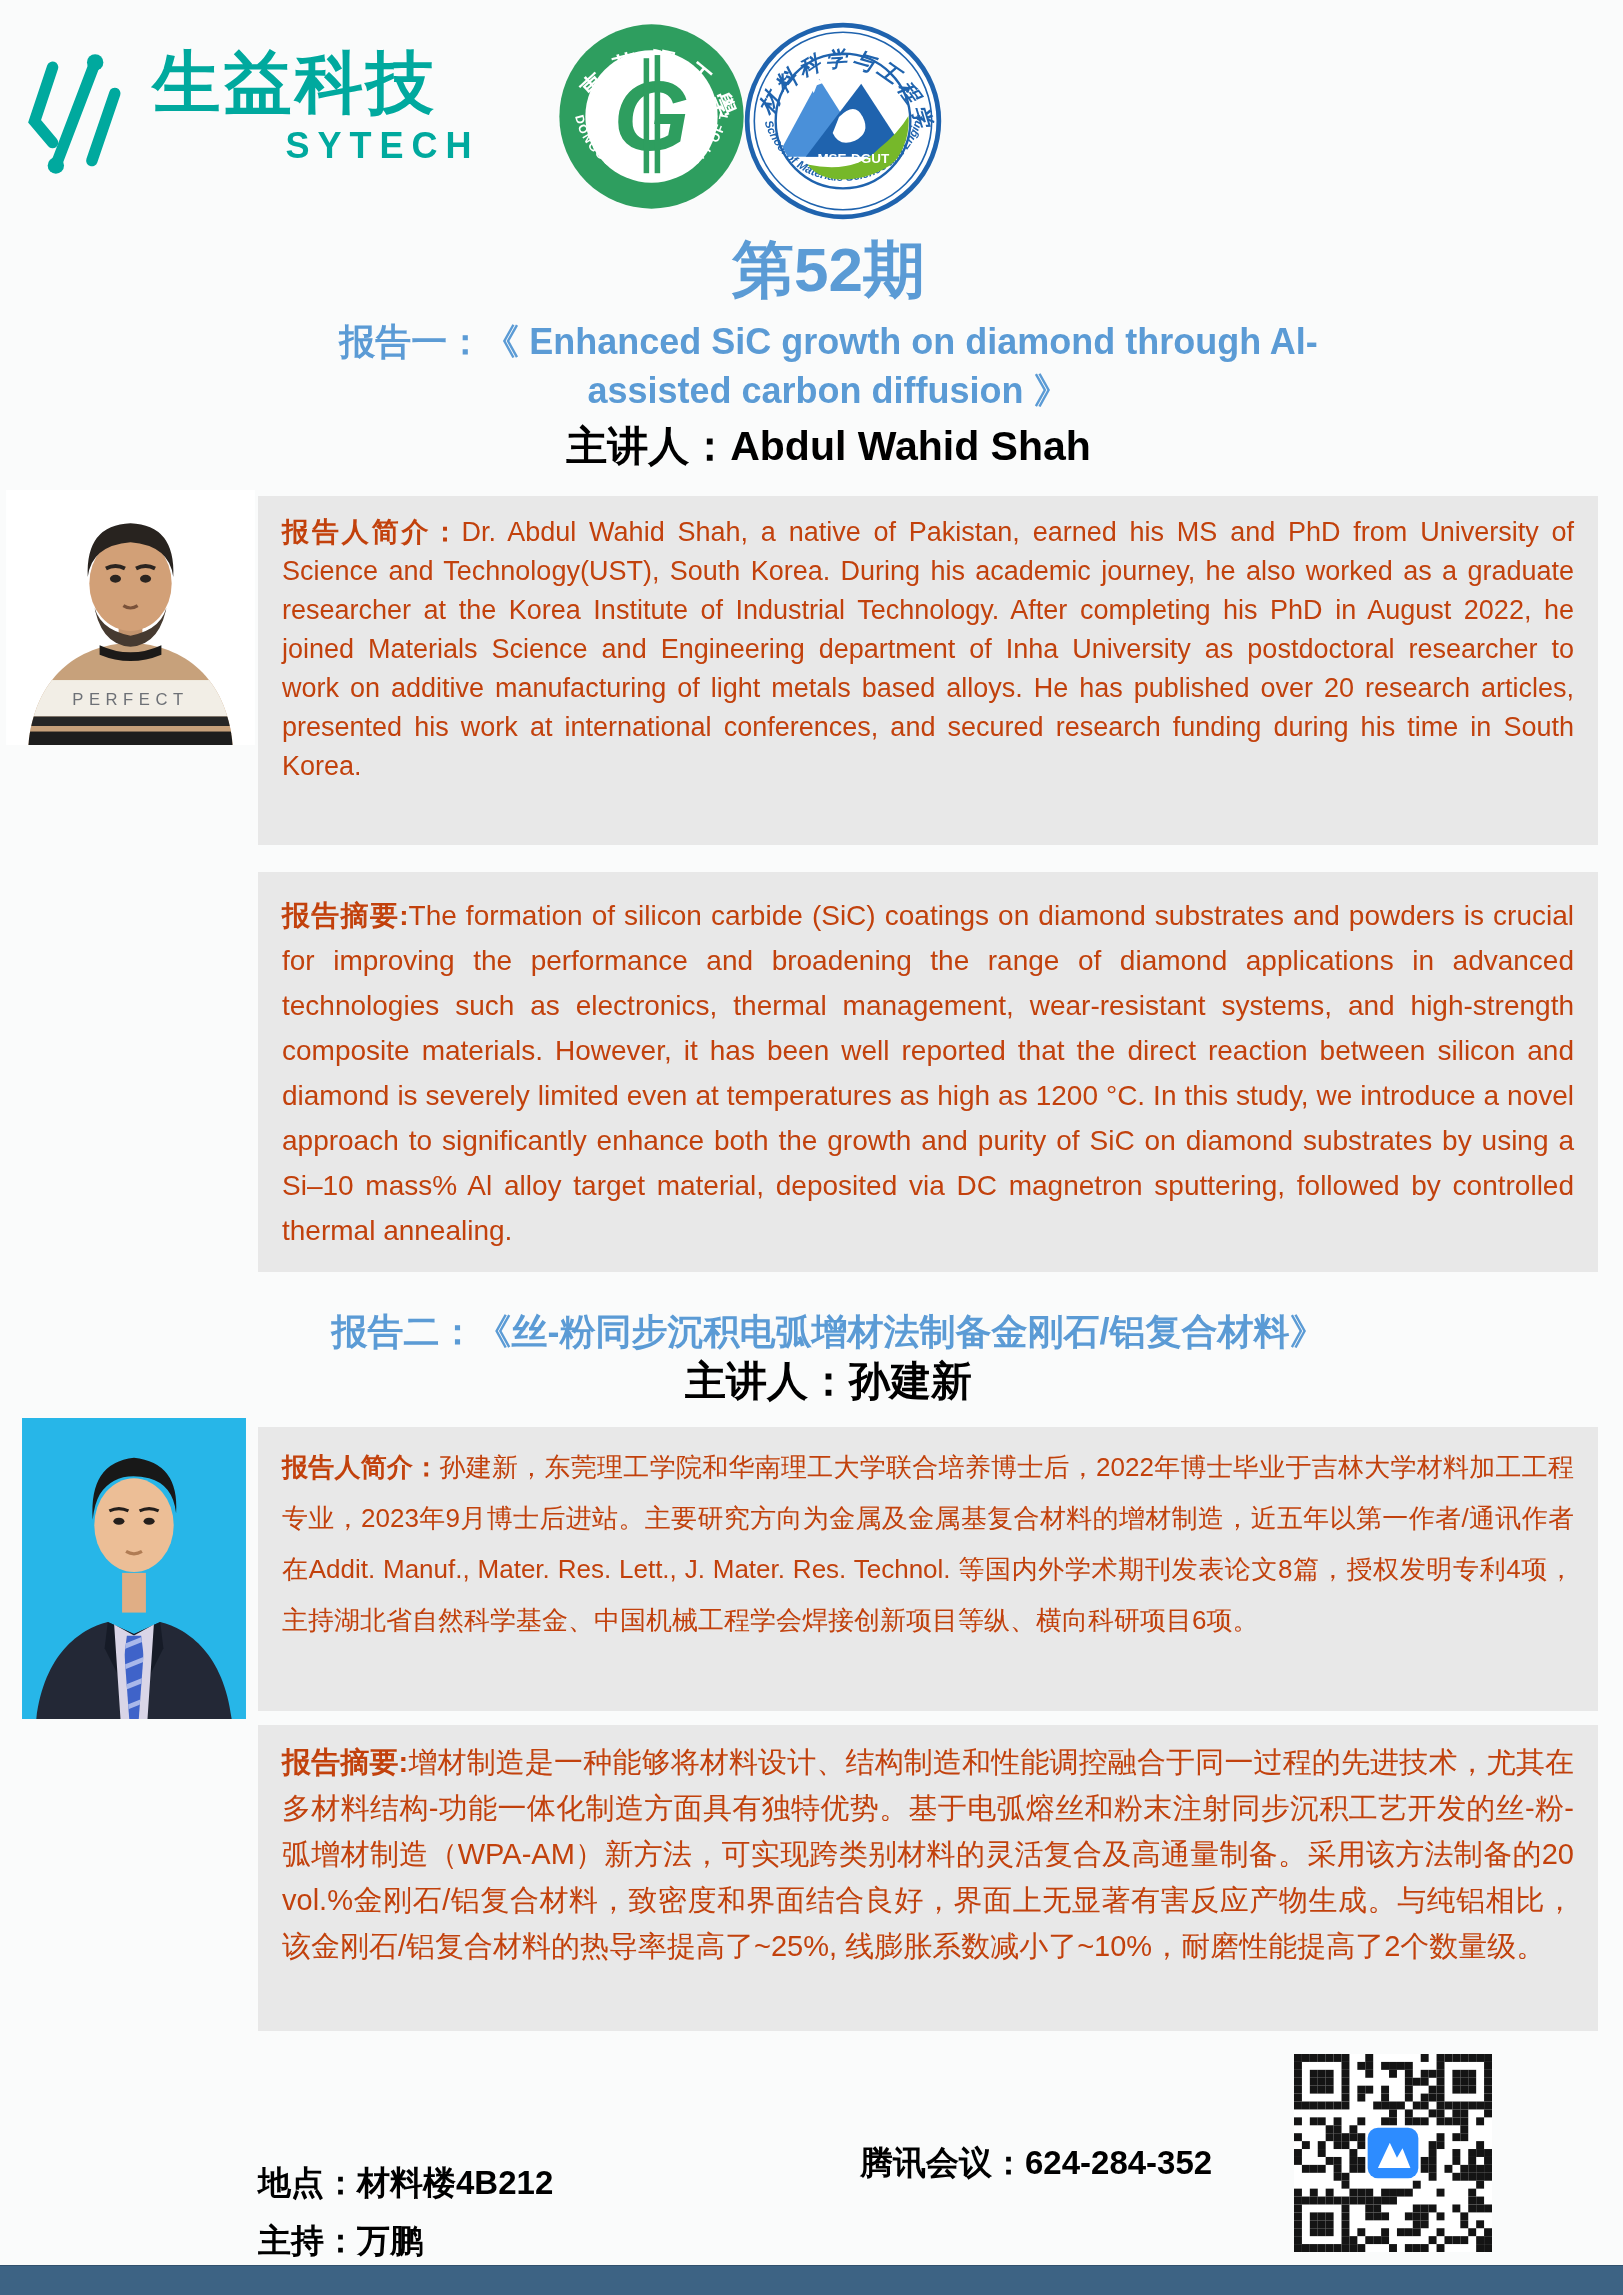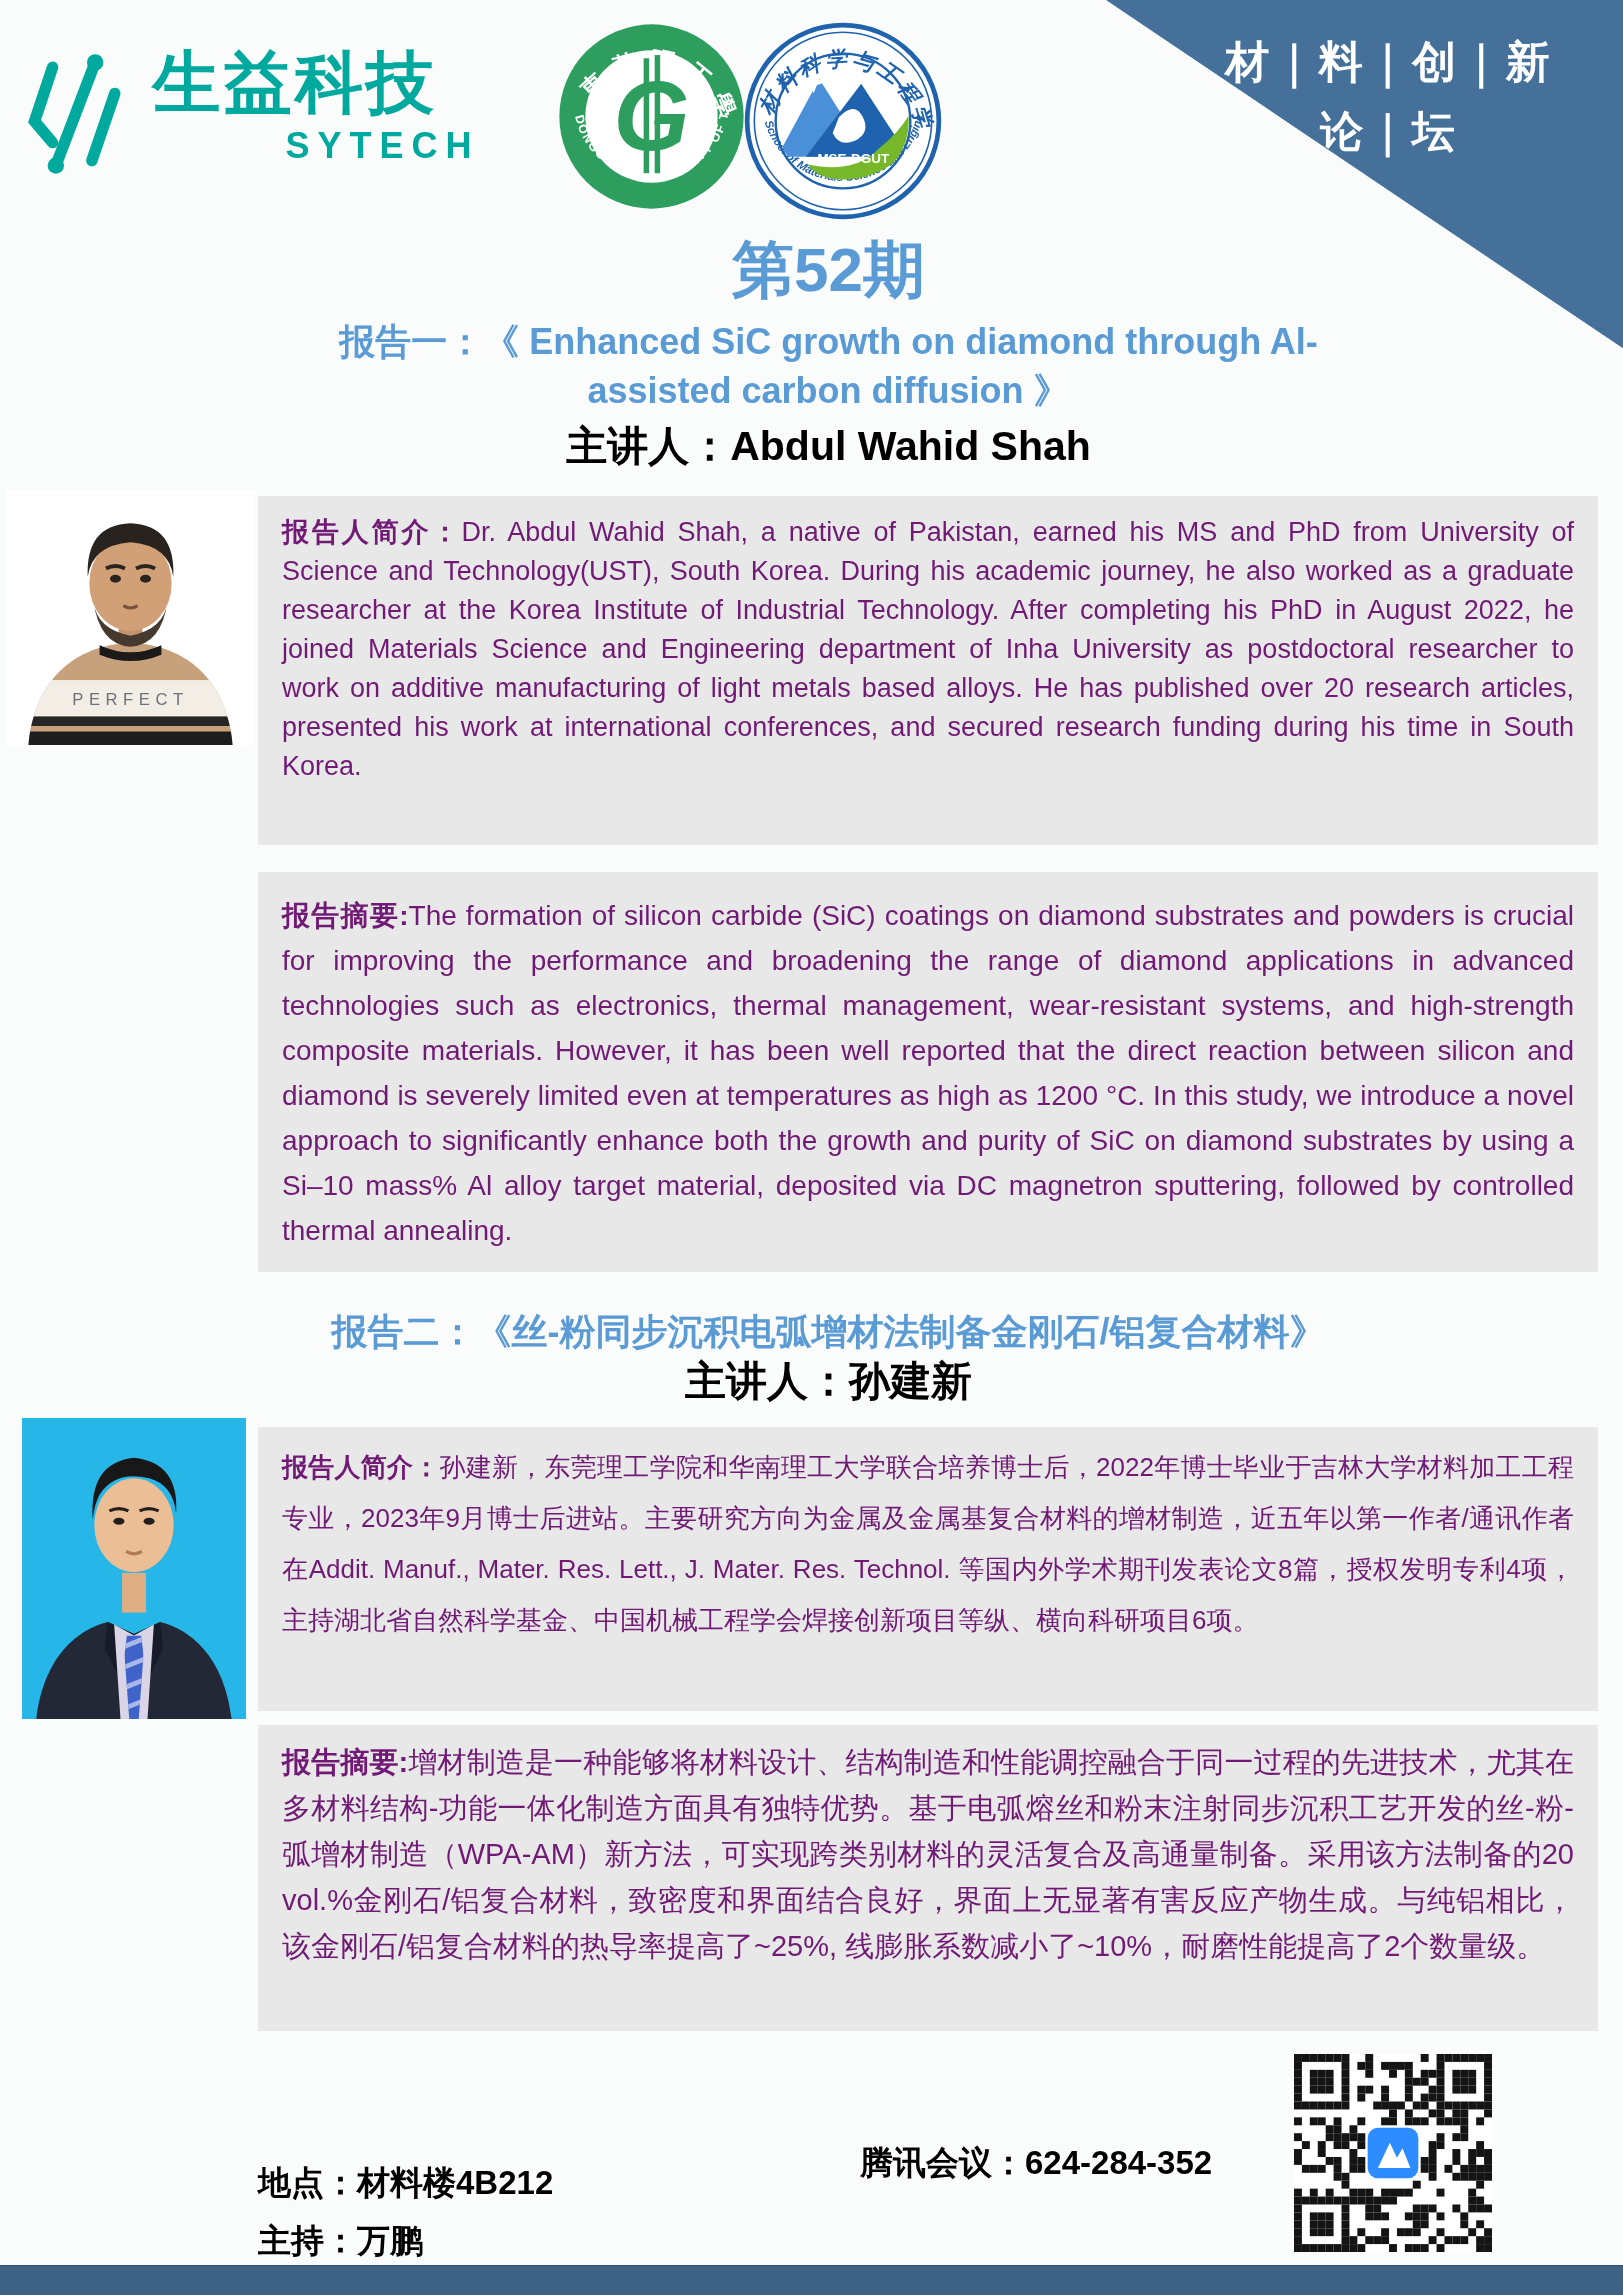--- a/index.html
+++ b/index.html
@@ -26,21 +26,21 @@
   .logo{position:absolute;}
 
   .issue{position:absolute;left:0;top:228px;width:1657px;text-align:center;
          font-size:62px;font-weight:bold;color:var(--accent);}
 
   .talk-title{position:absolute;left:0;width:1657px;text-align:center;color:var(--accent);
               font-weight:bold;font-size:36px;line-height:49px;}
   .speaker{position:absolute;left:0;width:1657px;text-align:center;color:#000;
            font-weight:bold;font-size:41px;}
 
-  .graybox{position:absolute;left:258px;width:1340px;background:var(--box);color:#701a75;}
+  .graybox{position:absolute;left:258px;width:1340px;background:var(--box);color:#c2410c;}
   .graybox .lbl{font-weight:bold;}
   #bio1{top:496px;height:349px;padding:17.4px 24px;font-size:27px;line-height:39px;text-align:justify;word-spacing:2.4px;}
   #abs1{top:872px;height:400px;padding:20.6px 24px;font-size:28px;line-height:45px;text-align:justify;}
   #bio2{top:1427px;height:284px;padding:15px 24px;font-size:26px;line-height:51px;text-align:justify;}
   #abs2{top:1725px;height:306px;padding:13.5px 24px;font-size:29px;line-height:46px;text-align:justify;}
 
   .photo{position:absolute;}
 
   .foot-row{position:absolute;left:258px;font-size:33px;font-weight:bold;color:#000;}
   .meeting{position:absolute;left:860px;top:2141px;font-size:33px;font-weight:bold;color:#000;}
@@ -48,26 +48,20 @@
   .qr{position:absolute;left:1294px;top:2054px;width:198px;height:198px;}
 
   .bottombar{position:absolute;left:0;top:2265px;width:1624px;height:30px;background:var(--bar);
              border-top:1.6px solid rgba(0,0,0,.18);}
 </style>
 </head>
 <body>
 
 <div id="poster">
 
-  <div class="wedge">
-    <div class="banner-lines">
-      <div class="banner-l1">材｜料｜创｜新</div>
-      <div class="banner-l2">论｜坛</div>
-    </div>
-  </div>
 
   <div class="sytech">
     <svg width="131" height="131" viewBox="0 0 160 160" style="position:absolute;left:0;top:22px;">
       <g stroke="var(--teal)" stroke-width="14" fill="none" stroke-linecap="round">
         <path d="M52 26 L30 92 L52 118"></path>
         <path d="M104 20 L56 146"></path>
         <path d="M128 58 L100 140"></path>
       </g>
       <circle cx="104" cy="20" r="10" fill="var(--teal)"></circle>
       <circle cx="56" cy="146" r="10" fill="var(--teal)"></circle>

